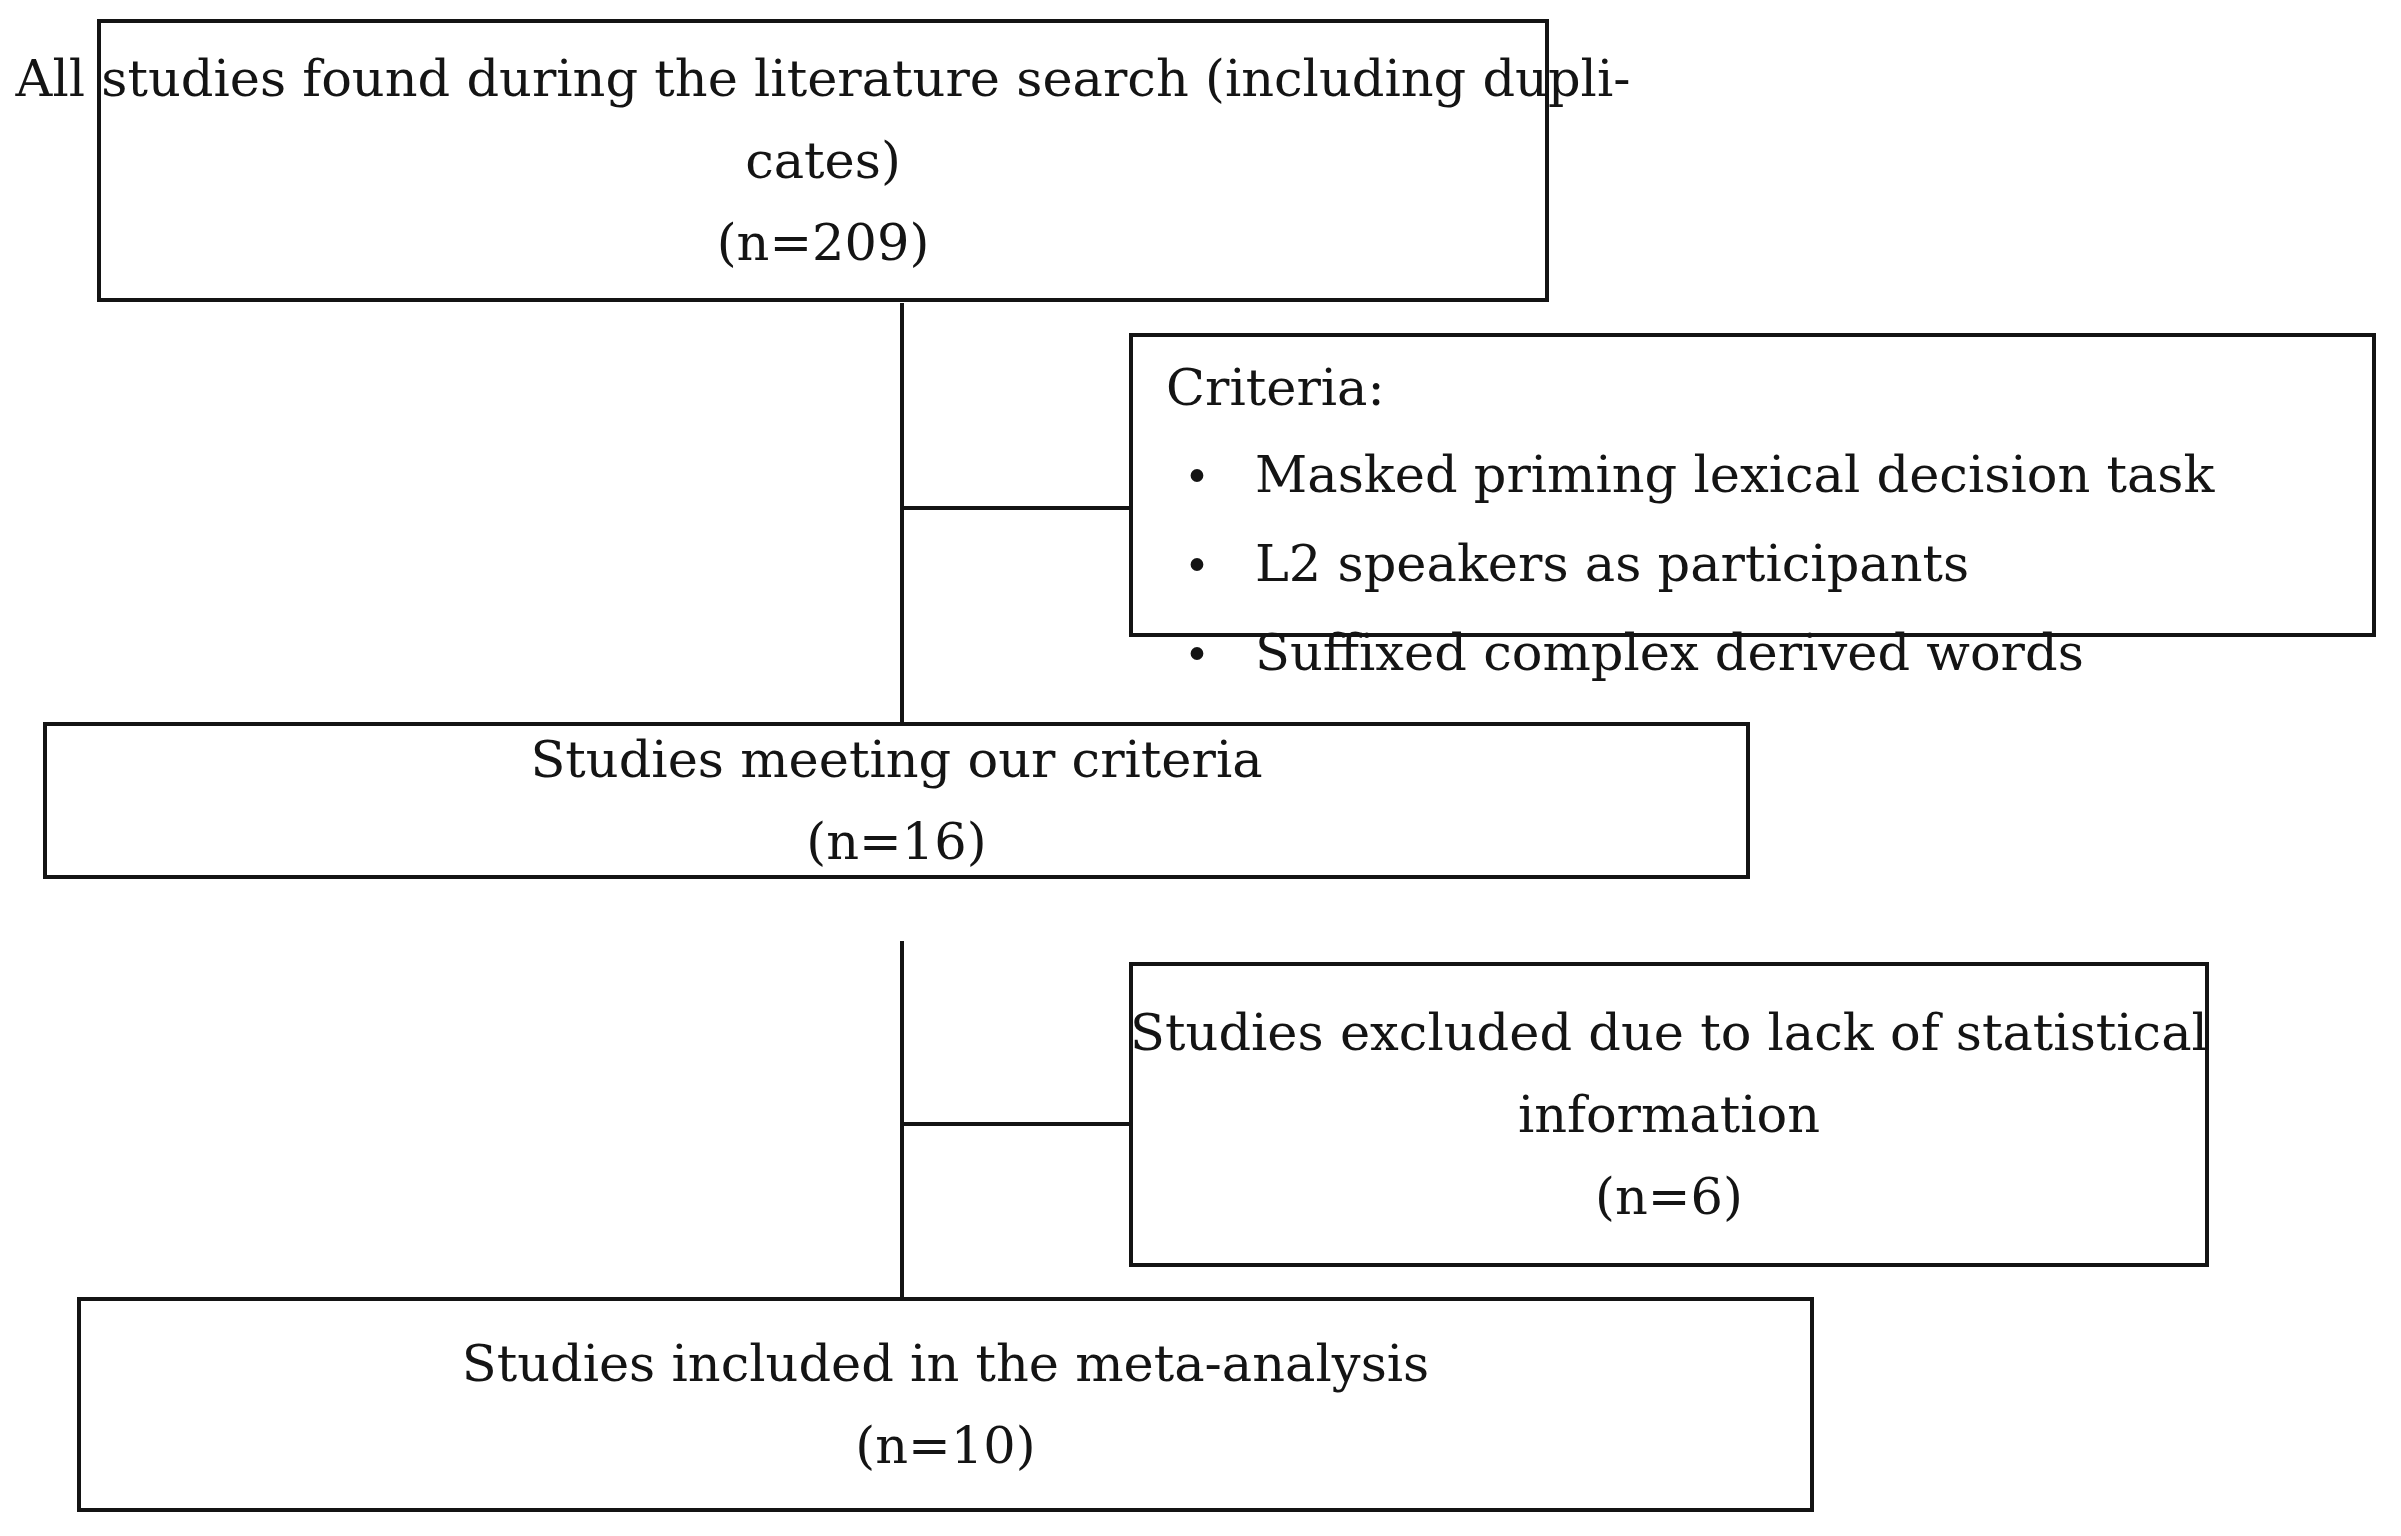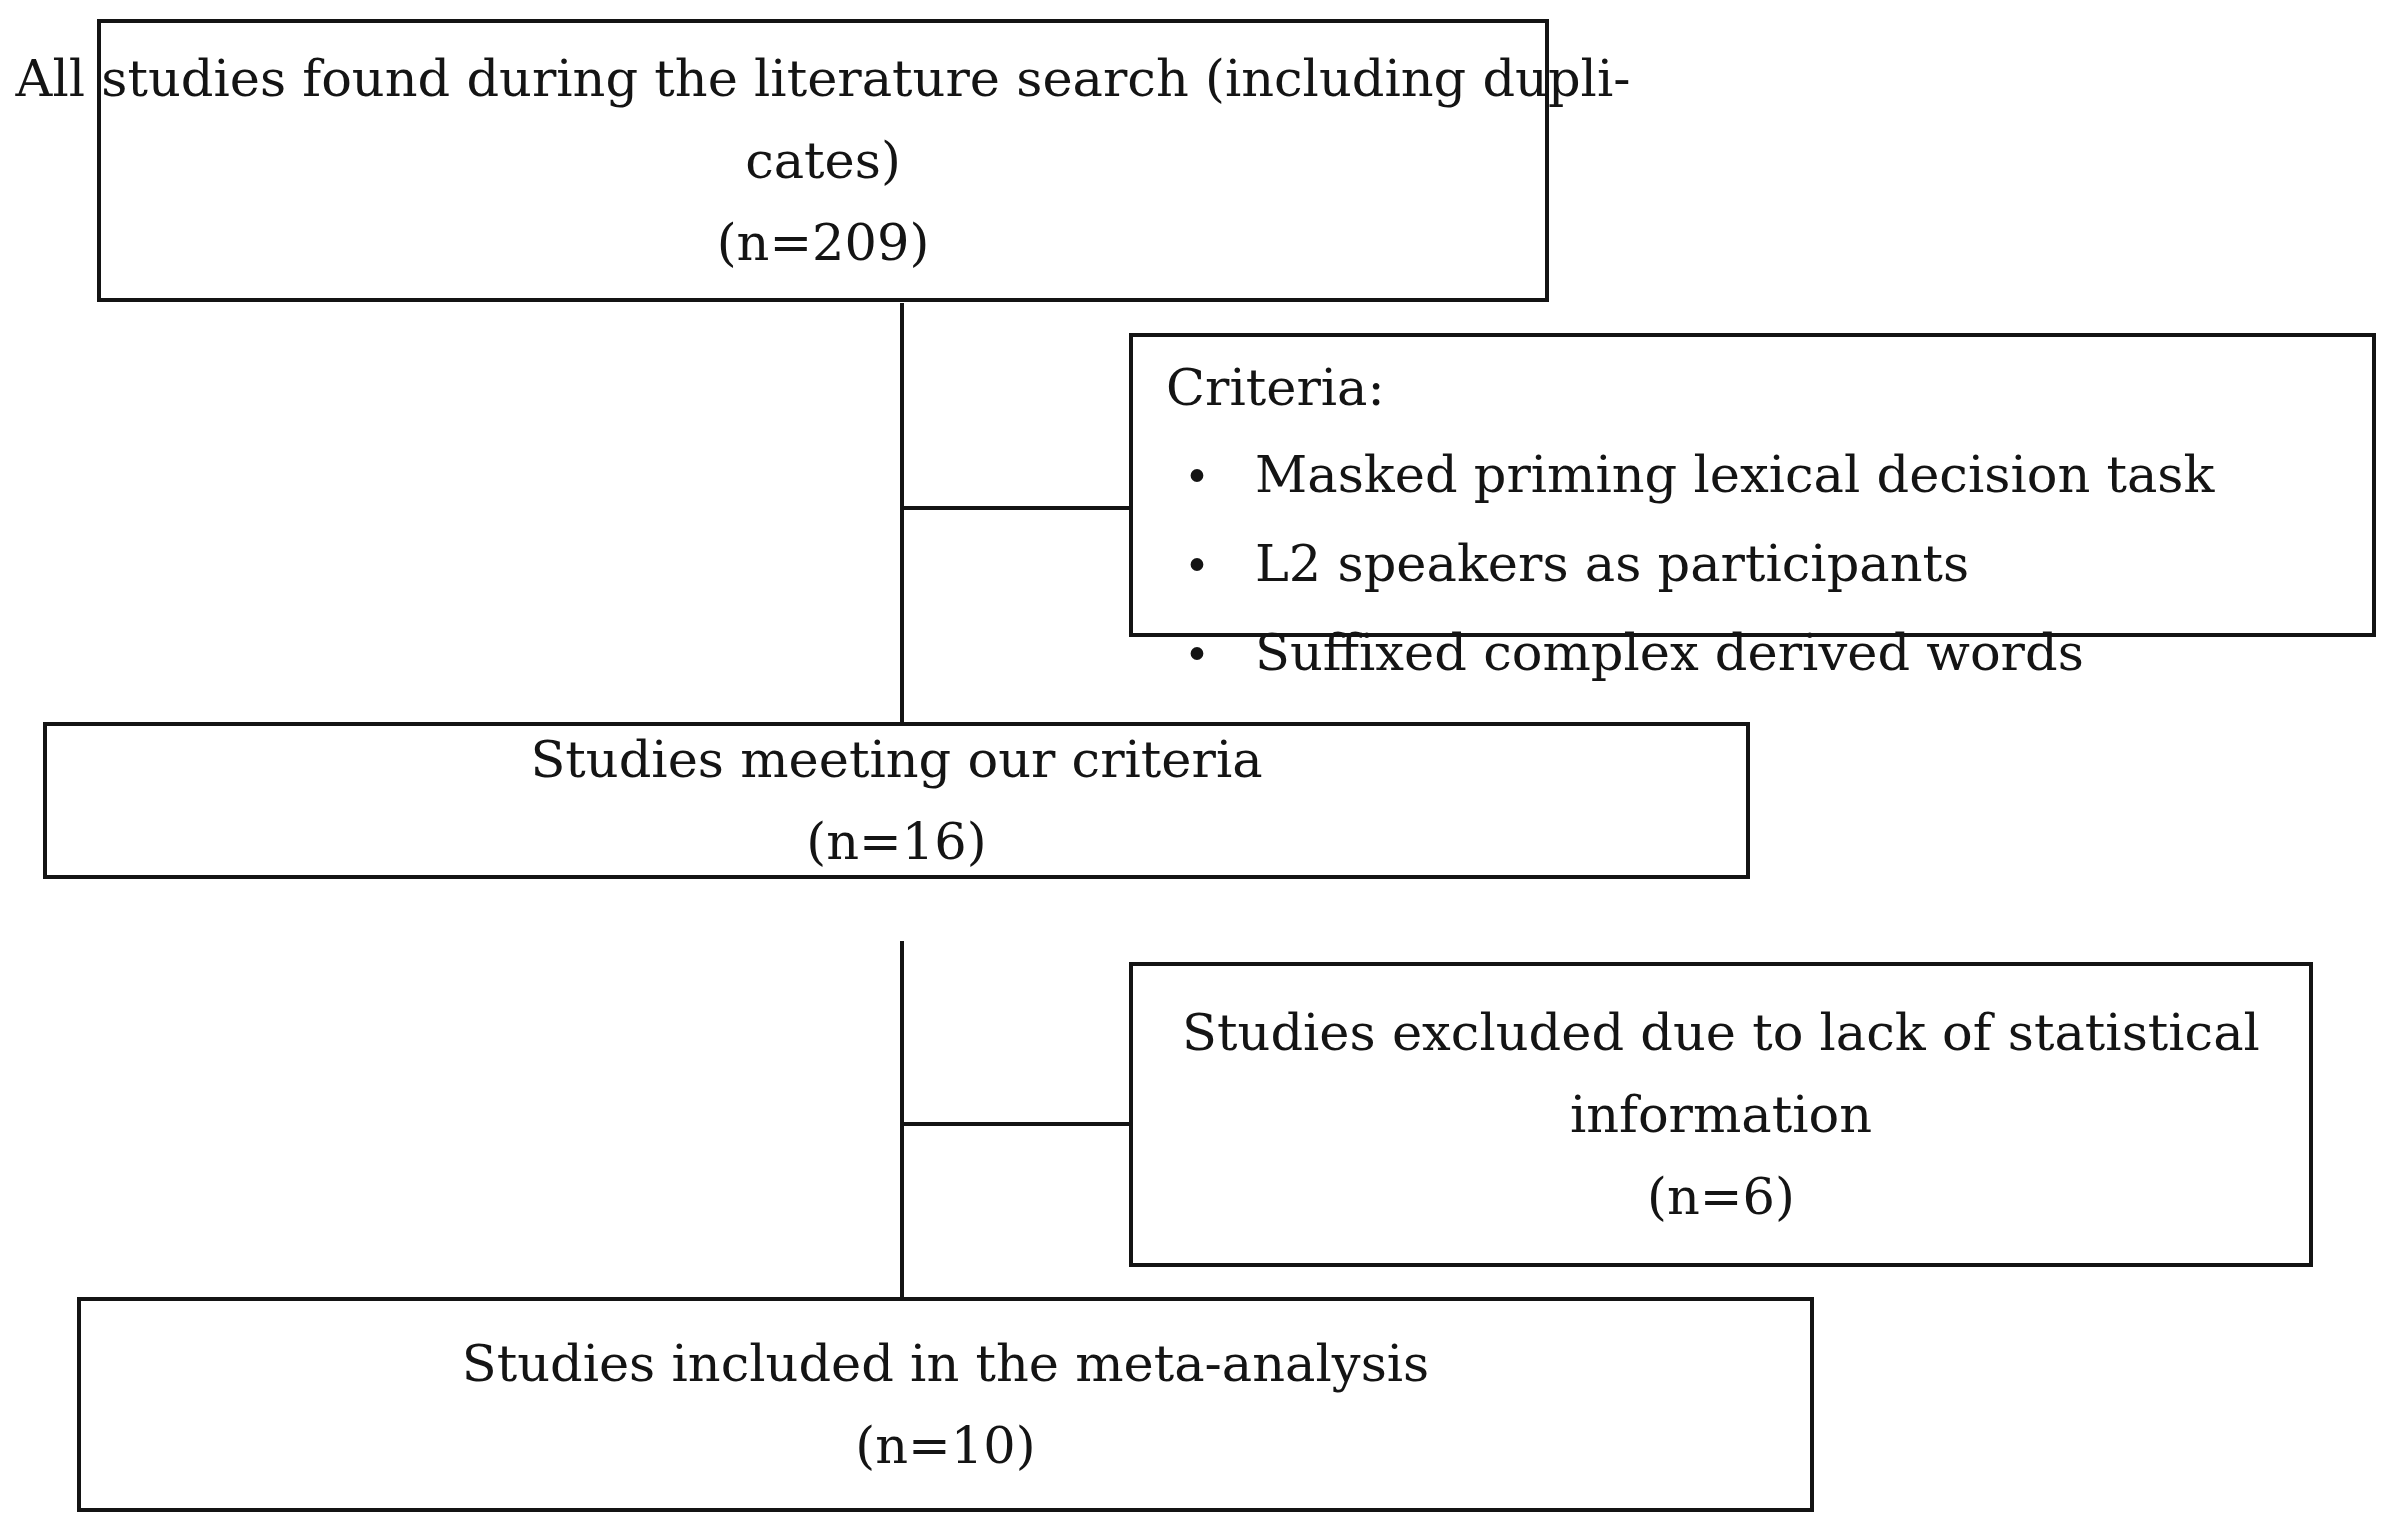--- a/index.html
+++ b/index.html
@@ -31,21 +31,21 @@
     font-size: 51px;
     line-height: 82px;
   }
   .center-box .tline {
     white-space: nowrap;
   }
   
   .box-found    { left: 51px;   top: 19px;   width: 1452px; height: 283px; margin-left: 46px; }
   .box-criteria { left: 1129px; top: 333px;  width: 1247px; height: 304px; }
   .box-meeting  { left: 43px;   top: 722px; width: 1707px; height: 157px; }
-  .box-excluded { left: 1129px; top: 962px; width: 1184px; height: 305px; }
+  .box-excluded { left: 1129px; top: 962px; width: 1080px; height: 305px; }
   .box-included { left: 43px;   top: 1297px; width: 1737px; height: 215px; margin-left: 34px; }
 
   
   .box-criteria {
     font-size: 51px;
     line-height: 87px;
     padding-top: 6.9px;
   }
   .crit-title {
     padding-left: 33px;

